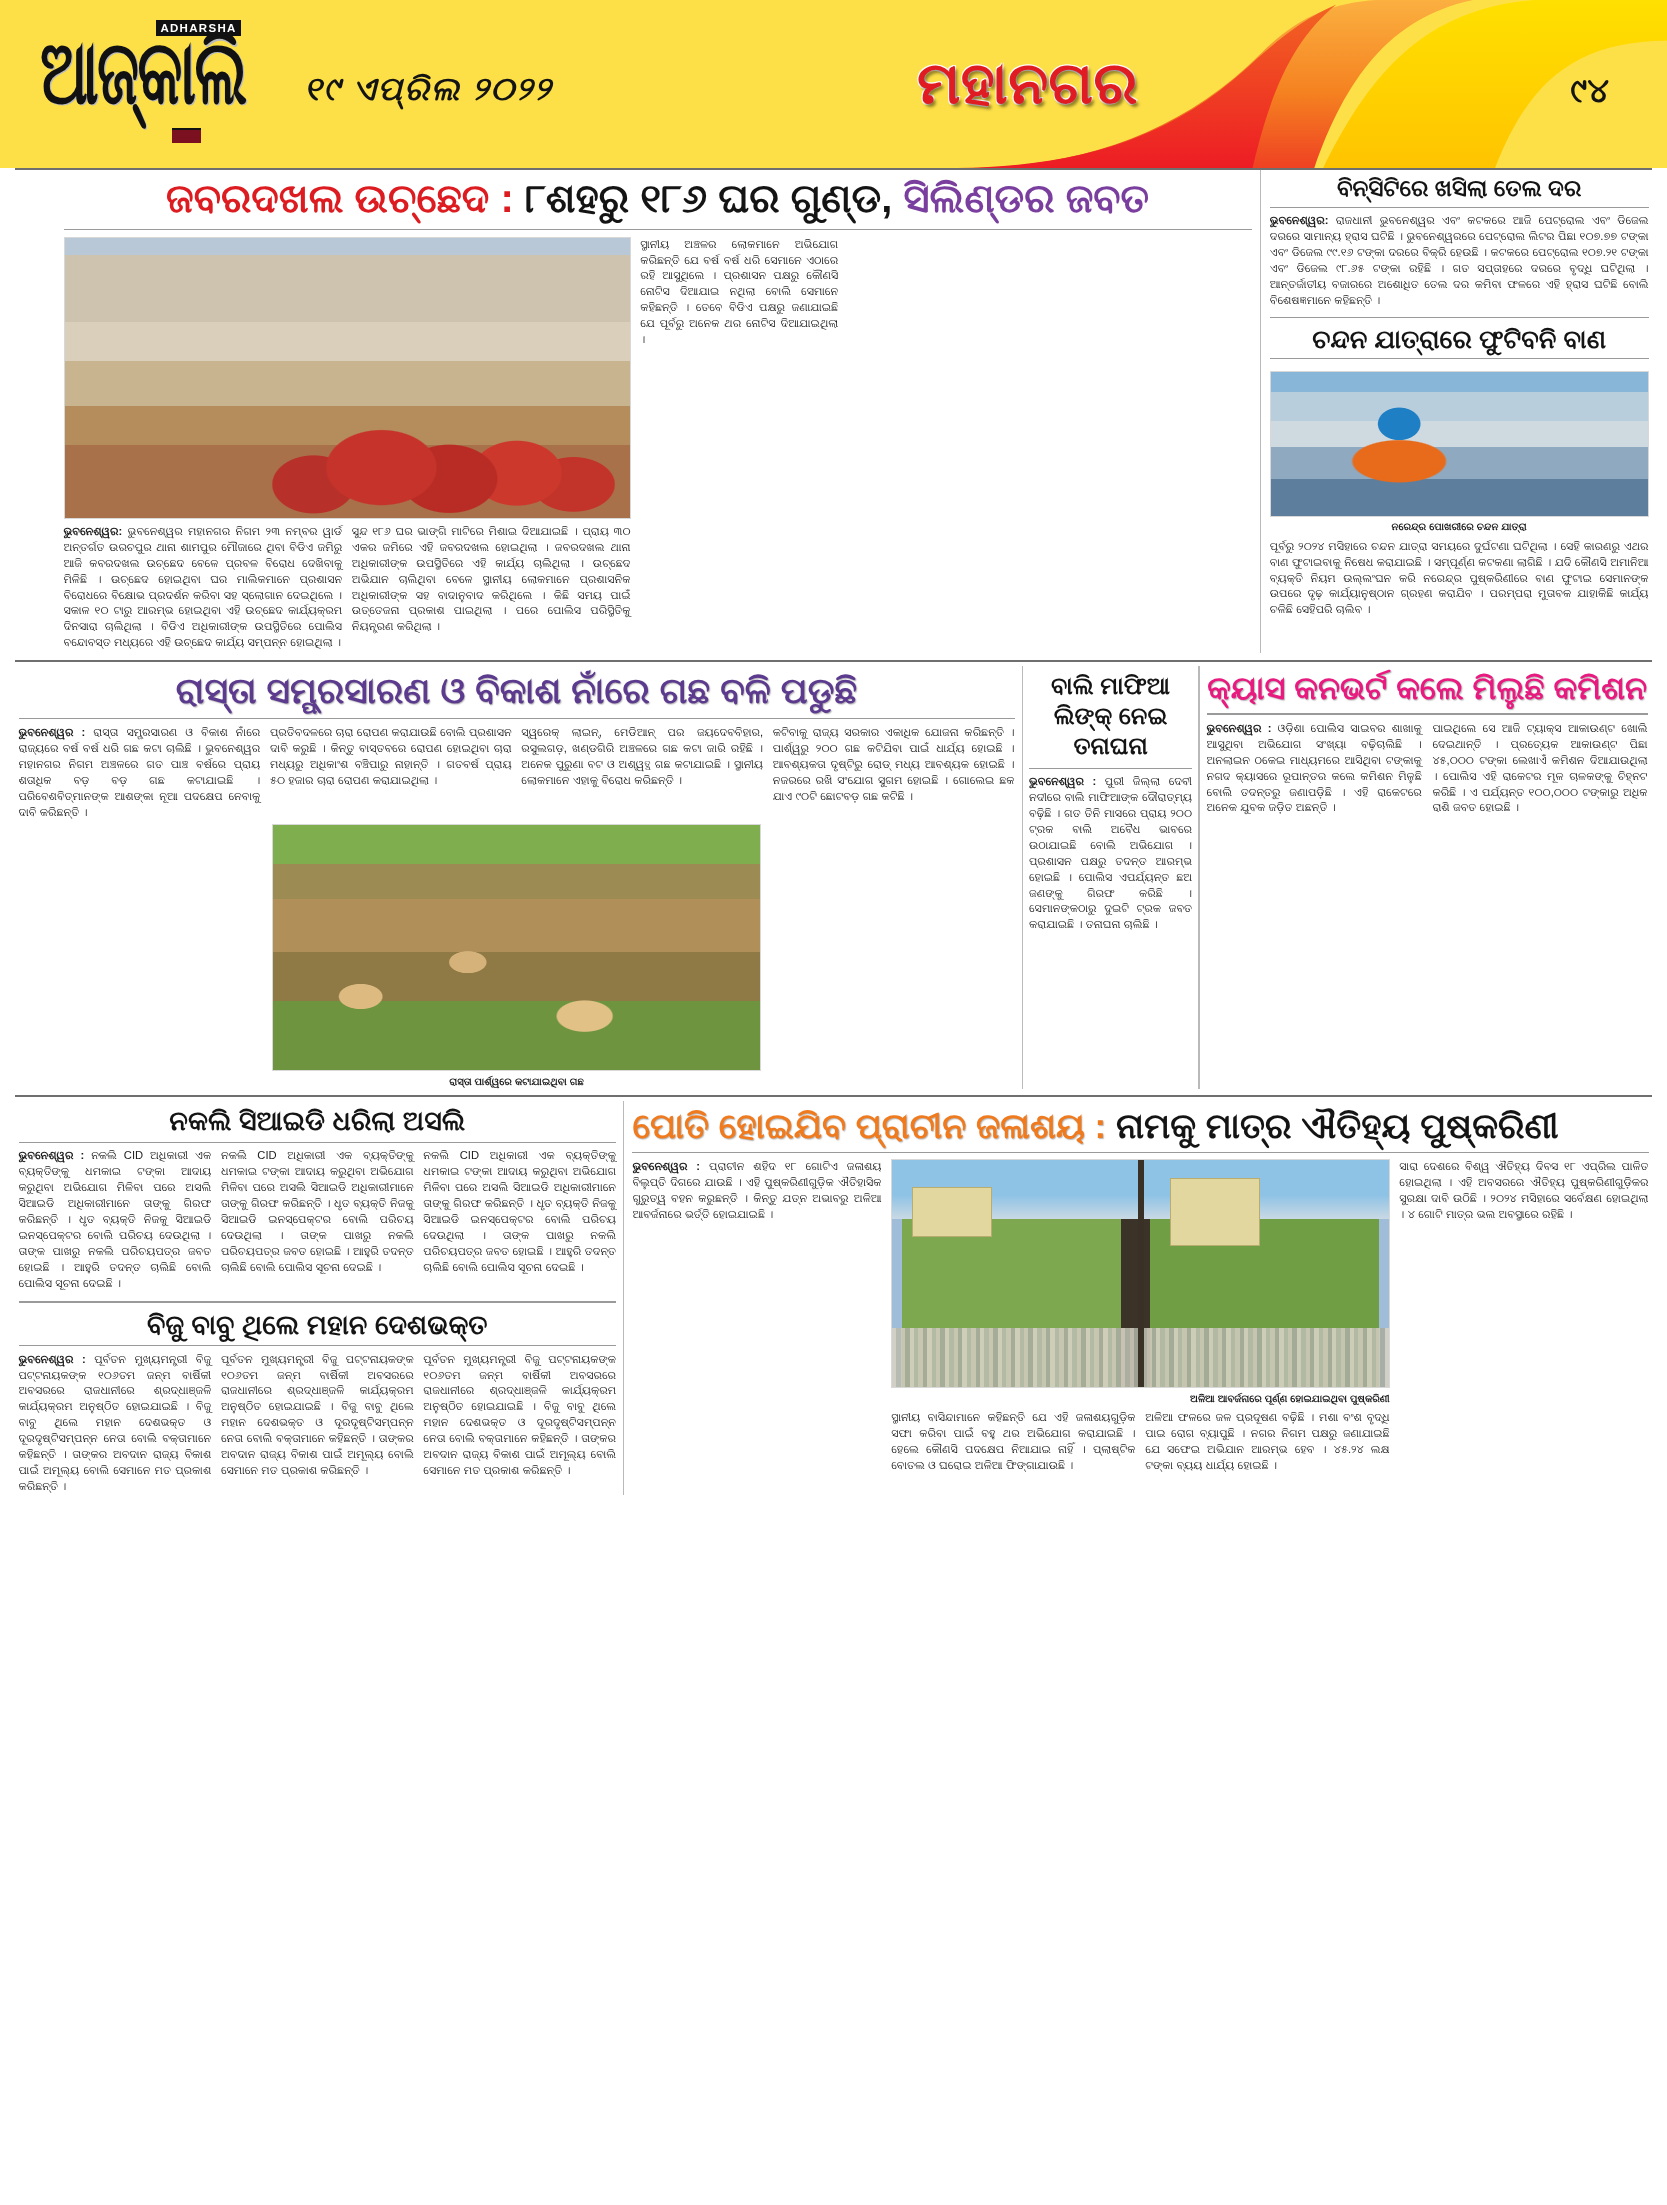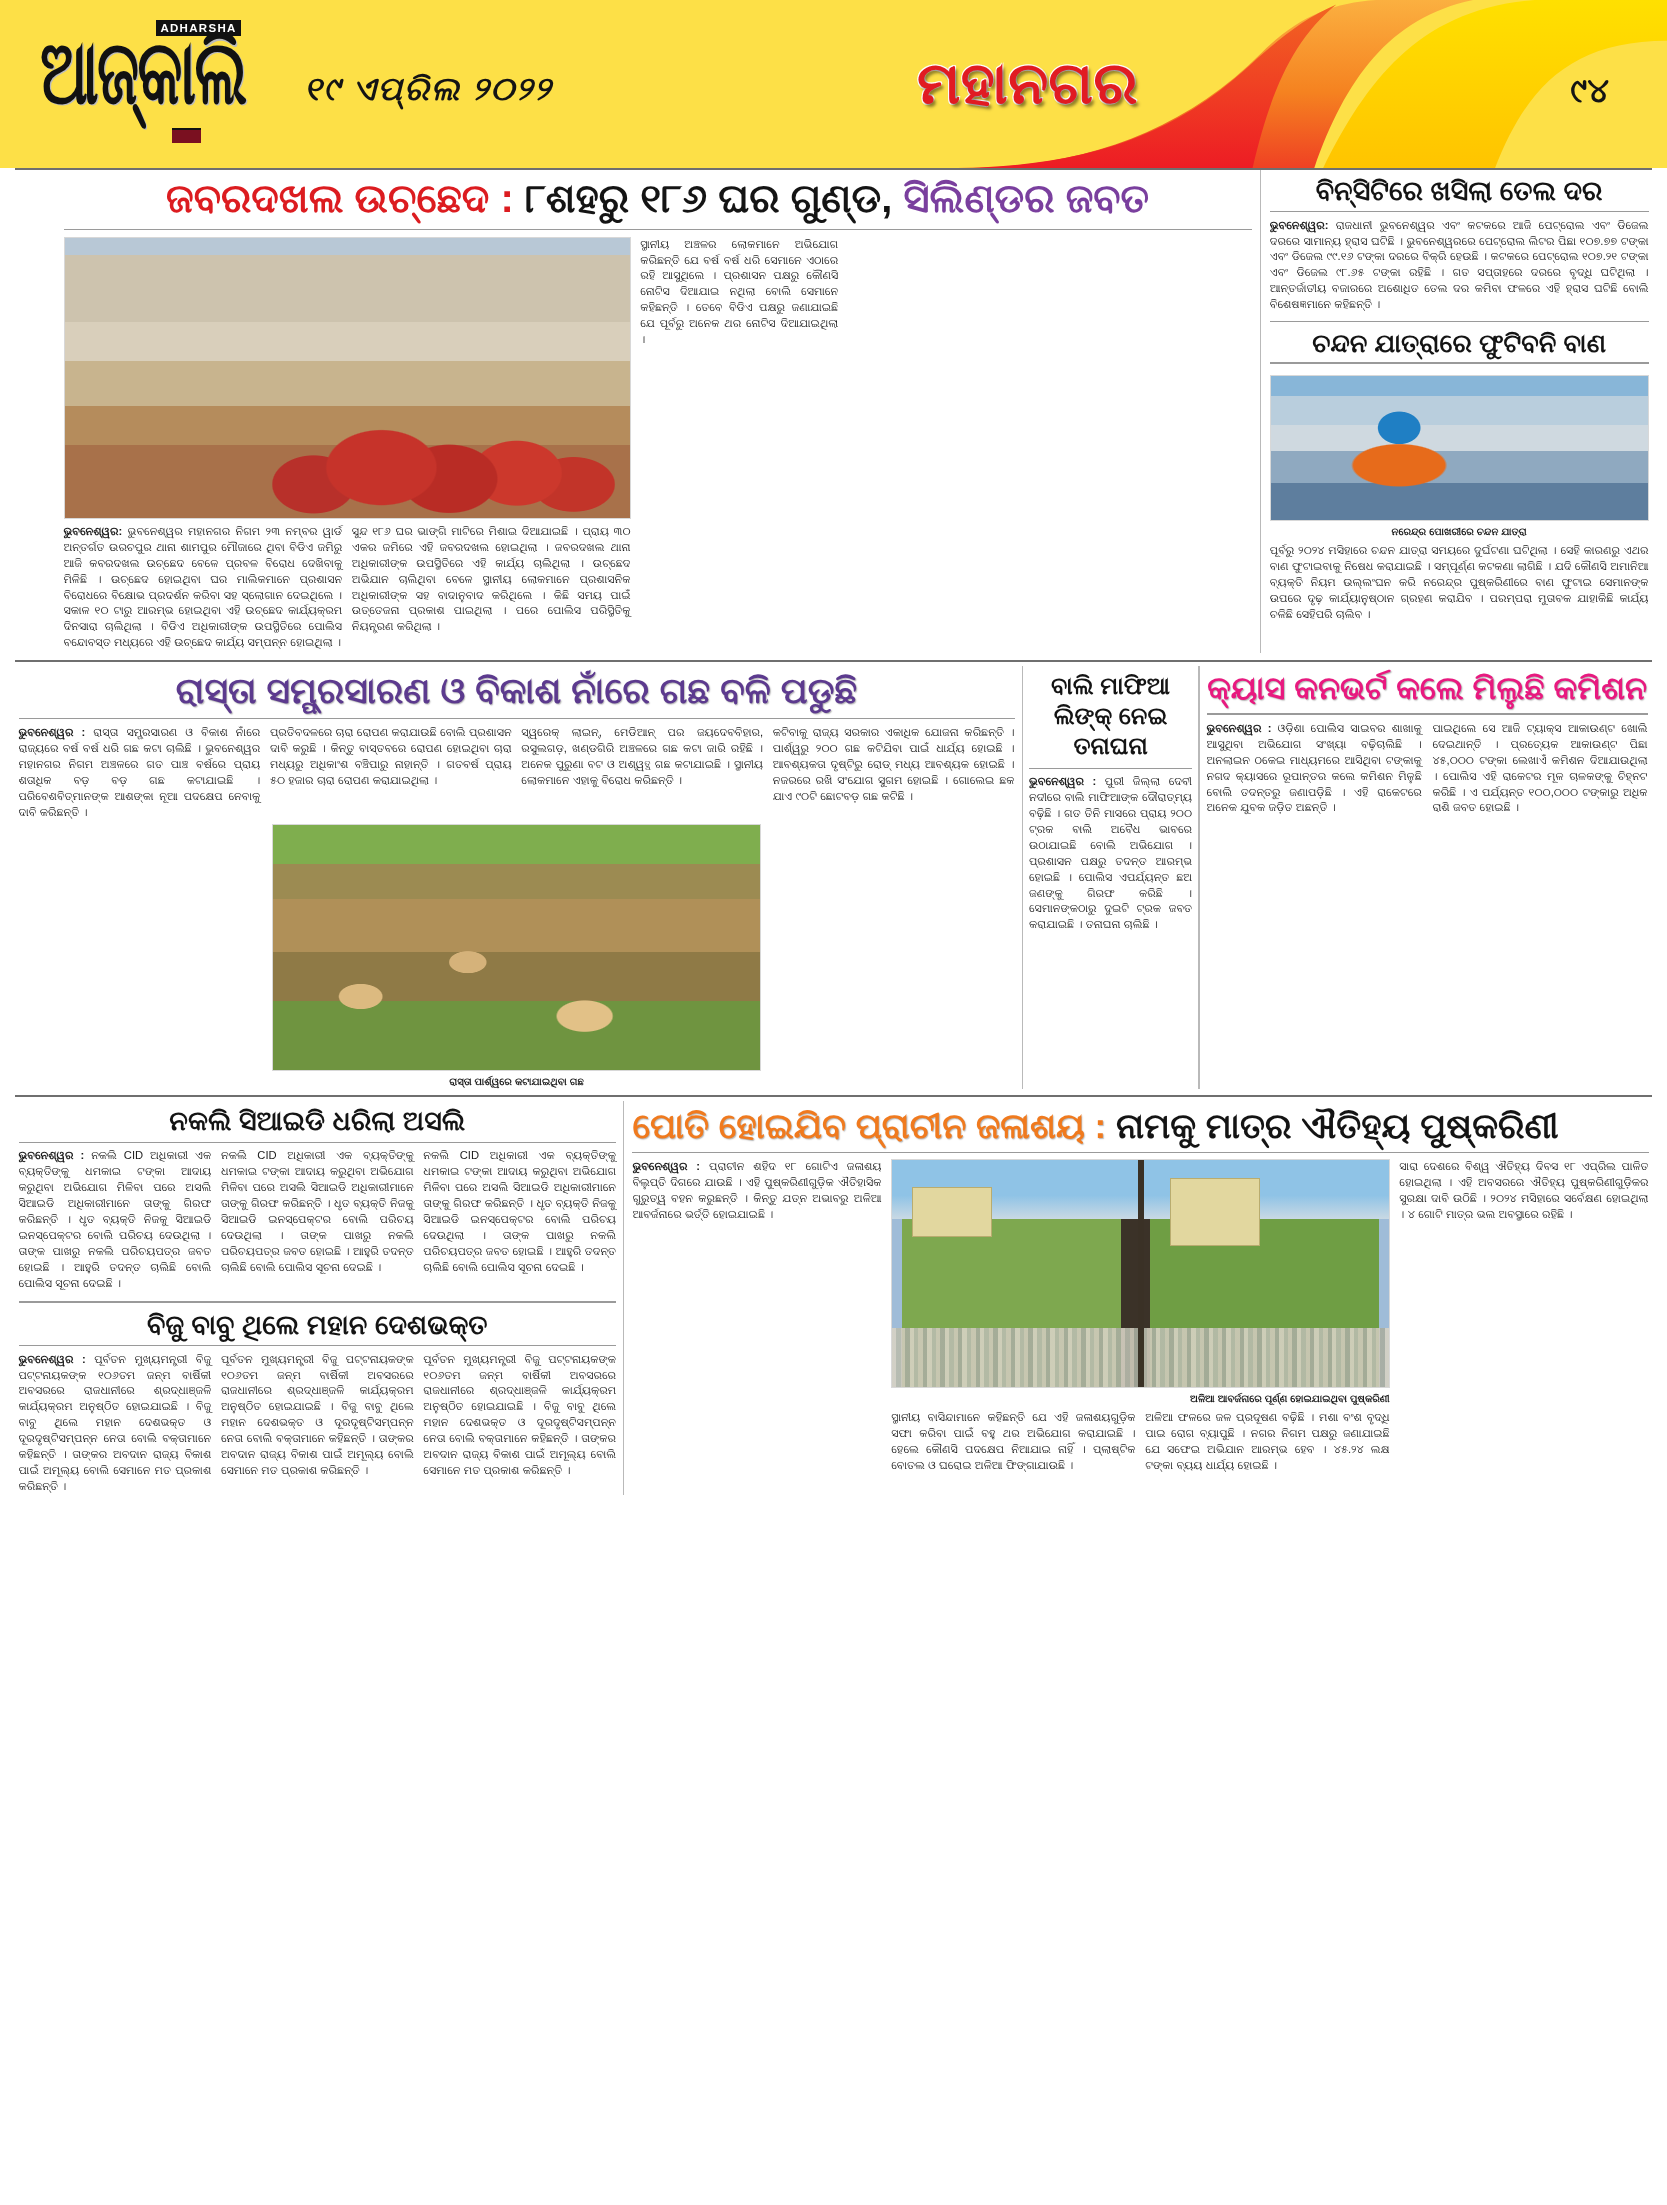--- a/index.html
+++ b/index.html
@@ -264,21 +264,21 @@
         <div class="tc">
           <div class="col-txt">ସ୍ଥାନୀୟ ଅଞ୍ଚଳର ଲୋକମାନେ ଅଭିଯୋଗ କରିଛନ୍ତି ଯେ ବର୍ଷ ବର୍ଷ ଧରି ସେମାନେ ଏଠାରେ ରହି ଆସୁଥିଲେ । ପ୍ରଶାସନ ପକ୍ଷରୁ କୌଣସି ନୋଟିସ ଦିଆଯାଇ ନଥିଲା ବୋଲି ସେମାନେ କହିଛନ୍ତି । ତେବେ ବିଡିଏ ପକ୍ଷରୁ ଜଣାଯାଇଛି ଯେ ପୂର୍ବରୁ ଅନେକ ଥର ନୋଟିସ ଦିଆଯାଇଥିଲା ।</div>
         </div>
       </div>
     </div>
 
     <div class="vline"></div>
 
     <div id="top-right" class="col">
 
-      <div class="hl hl-md c-black" style="text-align:center;padding:6.2px 0 4.4px;white-space:nowrap;font-size:27px">ବିନ୍ସିଟିରେ ଖସିଲା ତେଲ ଦର</div>
+      <div class="hl hl-md c-black" style="text-align:center;padding:6.2px 0 4.4px;white-space:nowrap;font-size:23px">ବିନ୍ସିଟିରେ ଖସିଲା ତେଲ ଦର</div>
       <div class="rule-h" style="margin-bottom:5.3px"></div>
       <div class="col-txt">
         <span class="dateline">ଭୁବନେଶ୍ୱର:</span>
         <span>ରାଜଧାନୀ ଭୁବନେଶ୍ୱର ଏବଂ କଟକରେ ଆଜି ପେଟ୍ରୋଲ ଏବଂ ଡିଜେଲ ଦରରେ ସାମାନ୍ୟ ହ୍ରାସ ଘଟିଛି । ଭୁବନେଶ୍ୱରରେ ପେଟ୍ରୋଲ ଲିଟର ପିଛା ୧୦୭.୭୭ ଟଙ୍କା ଏବଂ ଡିଜେଲ ୯୯.୧୬ ଟଙ୍କା ଦରରେ ବିକ୍ରି ହେଉଛି । କଟକରେ ପେଟ୍ରୋଲ ୧୦୭.୨୧ ଟଙ୍କା ଏବଂ ଡିଜେଲ ୯୮.୬୫ ଟଙ୍କା ରହିଛି । ଗତ ସପ୍ତାହରେ ଦରରେ ବୃଦ୍ଧି ଘଟିଥିଲା । ଆନ୍ତର୍ଜାତୀୟ ବଜାରରେ ଅଶୋଧିତ ତେଲ ଦର କମିବା ଫଳରେ ଏହି ହ୍ରାସ ଘଟିଛି ବୋଲି ବିଶେଷଜ୍ଞମାନେ କହିଛନ୍ତି ।</span>
       </div>
 
       <div class="rule-h" style="margin:8px 0 0"></div>
 
       <div class="hl hl-md c-black" style="text-align:center;padding:7px 0 4.4px;white-space:nowrap;font-size:25.6px">ଚନ୍ଦନ ଯାତ୍ରାରେ ଫୁଟିବନି ବାଣ</div>
       <div class="rule-h" style="margin-bottom:5.3px"></div>

